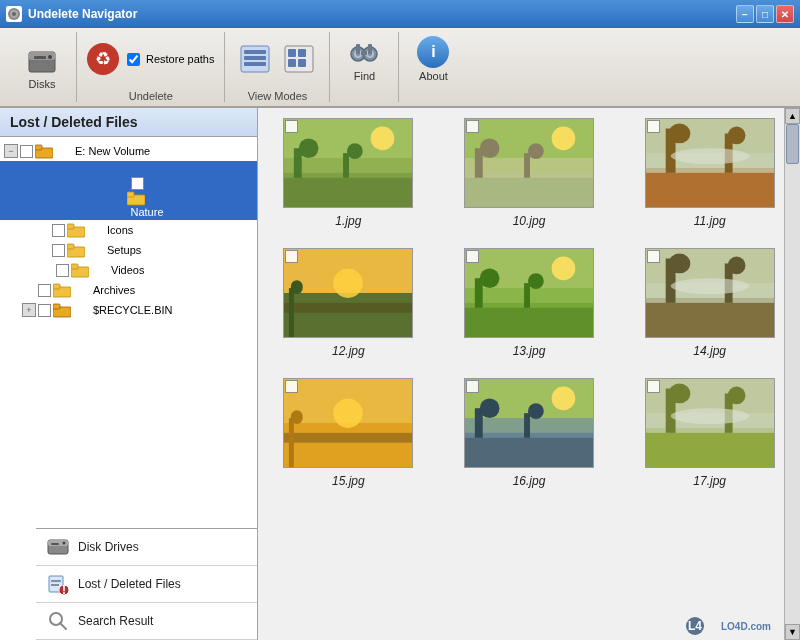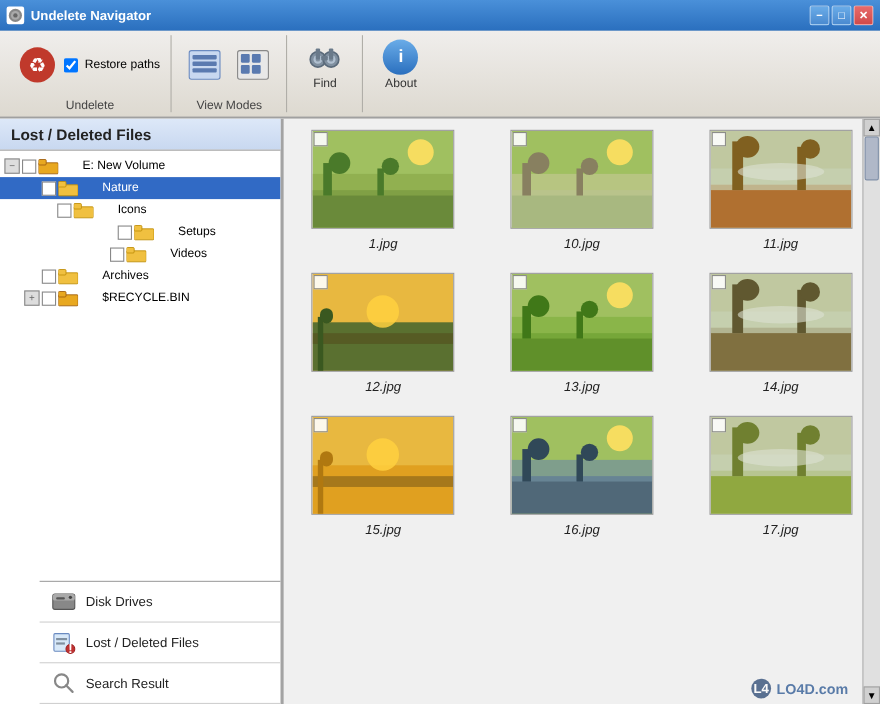--- a/index.html
+++ b/index.html
@@ -64,21 +64,21 @@
     .main-area {
       display: flex;
       height: calc(640px - 28px - 80px);
       background: #fff;
     }
 
     
     .left-panel {
       width: 258px;
       min-width: 258px;
-      border-right: 3px solid #a3a3a3;
+      border-right: 1px solid #a3a3a3;
       display: flex;
       flex-direction: column;
       background: #fff;
     }
     .left-panel-title {
       background: linear-gradient(to bottom, #dde8f8, #c8d8f0);
       border-bottom: 1px solid #a0a0a0;
       padding: 6px 10px;
       font-size: 14px;
       font-weight: bold;
@@ -89,21 +89,21 @@
       overflow: auto;
       padding: 4px 0;
     }
     .tree-item {
       display: flex;
       align-items: center;
       padding: 2px 4px;
       cursor: pointer;
       white-space: nowrap;
     }
-    .tree-item.selected { background: #316ac5; color: white; }
+    .tree-item.selected { background: #316ac5; color: white; flex-direction: column; }
     .tree-toggle { width: 14px; height: 14px; display: flex; align-items: center; justify-content: center; font-size: 9px; color: #666; cursor: pointer; flex-shrink: 0; }
     .tree-checkbox { width: 13px; height: 13px; border: 1px solid #888; background: white; flex-shrink: 0; margin: 0 2px; display: flex; align-items: center; justify-content: center; }
     .tree-item-label { font-size: 11px; margin-left: 19px; }
     .tree-item.selected .tree-item-label { color: white; }
 
     
     .bottom-nav {
       border-top: 1px solid #a0a0a0;
       margin-left: 36px;
     }
@@ -187,21 +187,21 @@
     
     .watermark {
       position: absolute;
       bottom: 4px;
       right: 29px;
       display: flex;
       align-items: center;
       gap: 4px;
       opacity: 0.7;
     }
-    .watermark-logo { color: #1a4a8a; font-weight: bold; font-size: 13px; }
+    .watermark-logo { color: #1a4a8a; font-weight: bold; font-size: 10px; margin-left: 12px; }
 
     
     .toolbar { height: 80px; }
   </style>
 </head>
 <body>
 
 <div class="title-bar">
   <div class="title-bar-icon">
     <svg width="14" height="14" viewBox="0 0 14 14">
@@ -213,20 +213,35 @@
   <div class="title-bar-text">Undelete Navigator</div>
   <div class="title-bar-controls">
     <div class="title-btn">−</div>
     <div class="title-btn">□</div>
     <div class="title-btn close-btn">✕</div>
   </div>
 </div>
 
 <div class="toolbar">
 
+  <div class="toolbar-section">
+    <div class="toolbar-section-content">
+      <button class="toolbar-btn">
+        <div class="btn-icon">
+          <svg width="32" height="32" viewBox="0 0 32 32">
+            <rect x="3" y="8" width="26" height="20" rx="2" fill="#777" stroke="#555" stroke-width="1"></rect>
+            <rect x="3" y="8" width="26" height="8" rx="2" fill="#999"></rect>
+            <rect x="8" y="12" width="12" height="3" rx="1" fill="#555"></rect>
+            <circle cx="24" cy="13" r="2" fill="#444"></circle>
+          </svg>
+        </div>
+        <div class="btn-label">Disks</div>
+      </button>
+    </div>
+  </div>
 
   <div class="toolbar-section">
     <div class="toolbar-section-content" style="gap:8px;">
       <div class="recycle-icon">♻</div>
       <div style="display:flex;align-items:center;gap:6px;">
         <input type="checkbox" checked="" style="margin: 0px;">
         <label style="font-size:11px;">Restore paths</label>
       </div>
     </div>
     <div class="toolbar-section-label">Undelete</div>
@@ -317,31 +332,31 @@
         <div class="tree-item" style="padding-left: 36px;">
           <div class="tree-toggle" style="border: none; background: transparent;"></div>
           <div class="tree-checkbox"></div>
           <div style="position: relative; width: 18px; height: 16px; flex-shrink: 0; margin-right: 3px;">
     <svg width="18" height="16" viewBox="0 0 18 16">
       <rect x="0" y="5" width="18" height="10" rx="1" fill="#f0c040" stroke="#c0900a" stroke-width="0.8"></rect>
       <rect x="0" y="2" width="7" height="5" rx="1" fill="#f0c040" stroke="#c0900a" stroke-width="0.8"></rect>
     </svg></div>
           <span class="tree-item-label">Icons</span>
         </div>
-        <div class="tree-item" style="padding-left: 36px; justify-content: center;">
+        <div class="tree-item" style="padding-left: 36px;">
           <div class="tree-toggle" style="border: none; background: transparent;"></div>
           <div class="tree-checkbox"></div>
           <div style="position: relative; width: 18px; height: 16px; flex-shrink: 0; margin-right: 3px;">
     <svg width="18" height="16" viewBox="0 0 18 16">
       <rect x="0" y="5" width="18" height="10" rx="1" fill="#f0c040" stroke="#c0900a" stroke-width="0.8"></rect>
       <rect x="0" y="2" width="7" height="5" rx="1" fill="#f0c040" stroke="#c0900a" stroke-width="0.8"></rect>
     </svg></div>
           <span class="tree-item-label">Setups</span>
         </div>
-        <div class="tree-item" style="padding-left: 21px; justify-content: center;">
+        <div class="tree-item" style="padding-left: 40px;">
           <div class="tree-toggle" style="border: none; background: transparent;"></div>
           <div class="tree-checkbox"></div>
           <div style="position: relative; width: 18px; height: 16px; flex-shrink: 0; margin-right: 3px;">
     <svg width="18" height="16" viewBox="0 0 18 16">
       <rect x="0" y="5" width="18" height="10" rx="1" fill="#f0c040" stroke="#c0900a" stroke-width="0.8"></rect>
       <rect x="0" y="2" width="7" height="5" rx="1" fill="#f0c040" stroke="#c0900a" stroke-width="0.8"></rect>
     </svg></div>
           <span class="tree-item-label">Videos</span>
         </div>
         <div class="tree-item" style="padding-left: 22px;">

